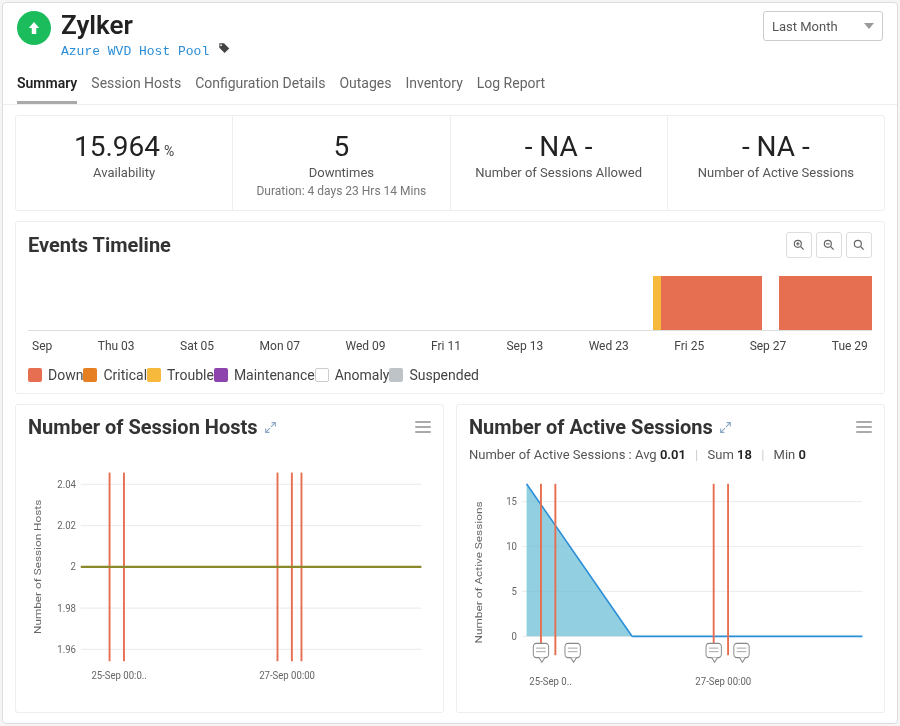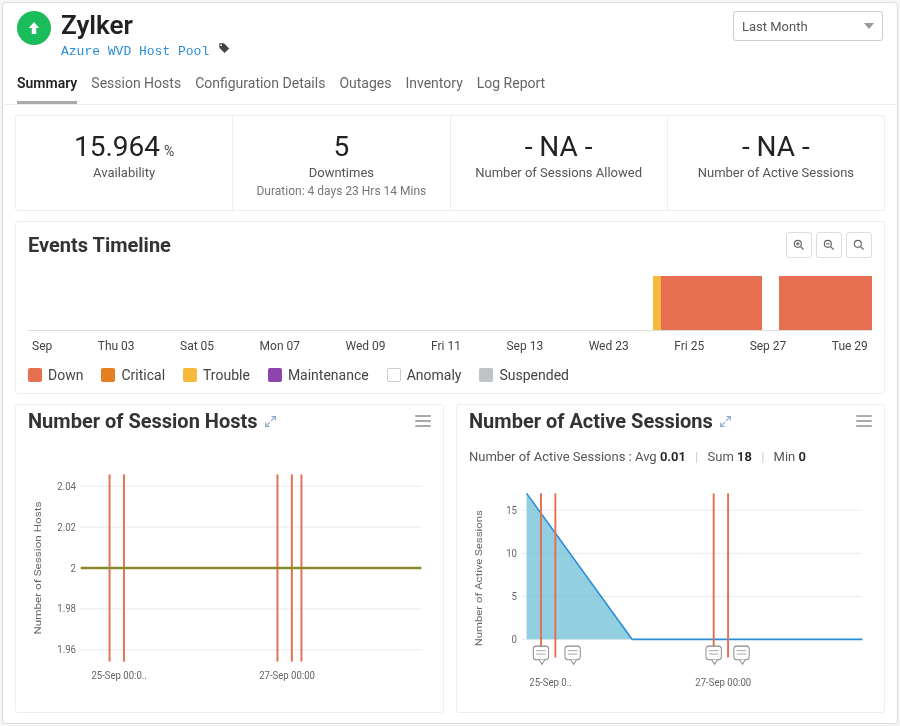--- a/index.html
+++ b/index.html
@@ -43,21 +43,21 @@
     color: #222;
     line-height: 1.1;
   }
   .subtitle-row { display: flex; align-items: center; gap: 8px; margin-top: 2px; font-family: Liberation Mono, monospace; }
   .subtitle-link { color: #2a8dd8; font-size: 13px; text-decoration: none; }
   .tag-icon { width: 14px; height: 14px; }
   .period-select {
     position: absolute;
     right: 14px;
     top: 8px;
-    width: 150px;
+    width: 120px;
     height: 30px;
     border: 1px solid #ccc;
     border-radius: 3px;
     display: flex;
     align-items: center;
     padding: 0 8px;
     background: #fff;
     color: #555;
     font-size: 13px;
     justify-content: space-between;
@@ -170,45 +170,43 @@
     padding: 8px 4px 0 4px;
     font-size: 12px;
     color: #444;
     border-top: 1px solid #ddd;
     position: relative;
     gap: 28px;
   }
   .timeline-axis span { flex: 0 0 auto; }
   .legend {
     display: flex;
-    gap: 18px;
     margin-top: 14px;
     font-size: 14px;
     color: #444;
     flex-wrap: wrap;
   }
   .legend-item { display: flex; align-items: center; gap: 6px; }
   .swatch { width: 14px; height: 14px; border-radius: 2px; }
   
   .two-col {
     display: flex;
     gap: 12px;
     margin: 0 12px 10px;
     flex: 1;
     min-height: 0;
   }
   .chart-panel {
     flex: 1;
     border: 1px solid #eee;
     border-radius: 3px;
-    padding: 4px 12px 4px;
+    padding: 10px 12px 4px;
     display: flex;
     flex-direction: column;
     min-height: 0;
-    gap: 8px;
   }
   .chart-stats {
     font-size: 13px;
     color: #555;
     margin-top: 8px;
   }
   .chart-stats .sep { color: #ccc; margin: 0 6px; }
   .chart-stats b { color: #222; font-weight: 600; }
   .chart-body {
     flex: 1;

